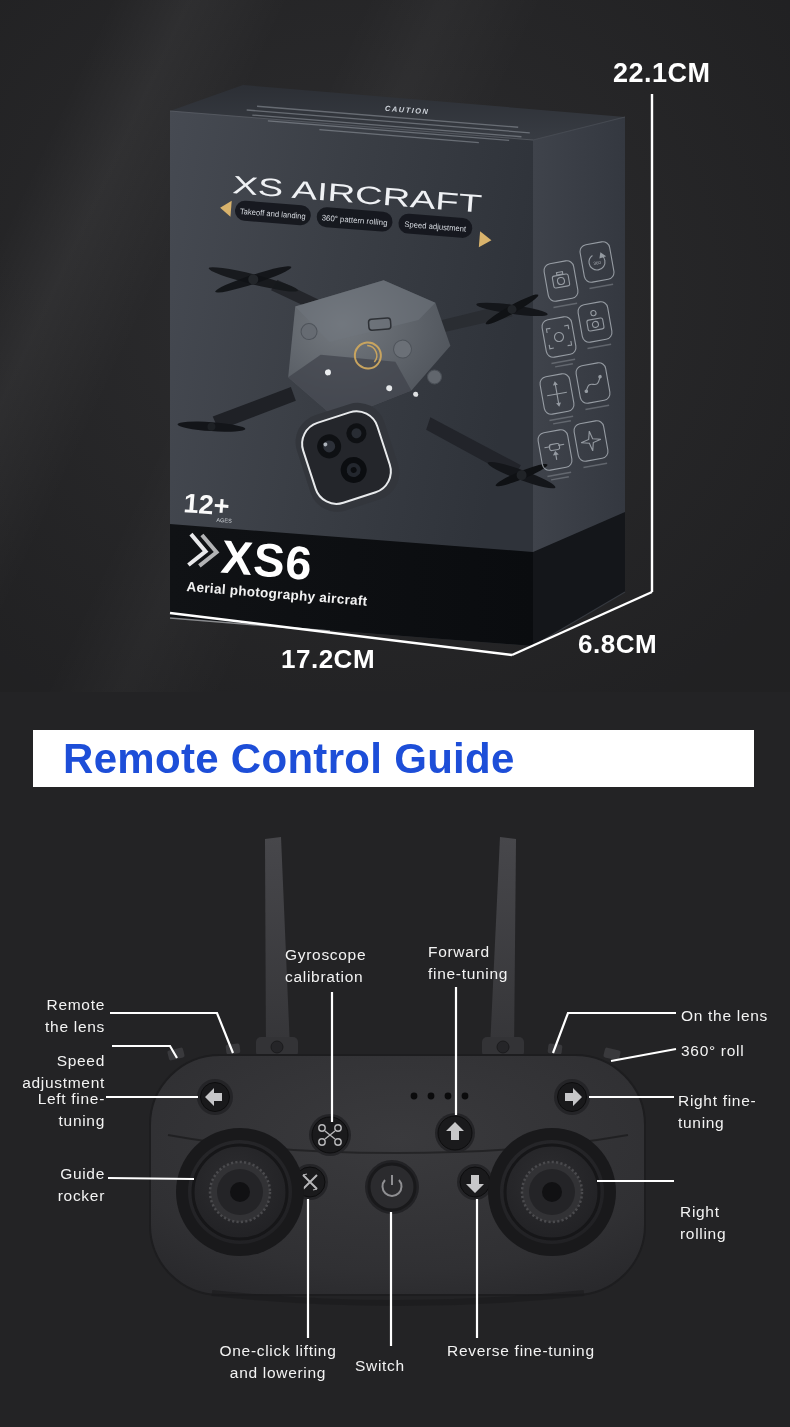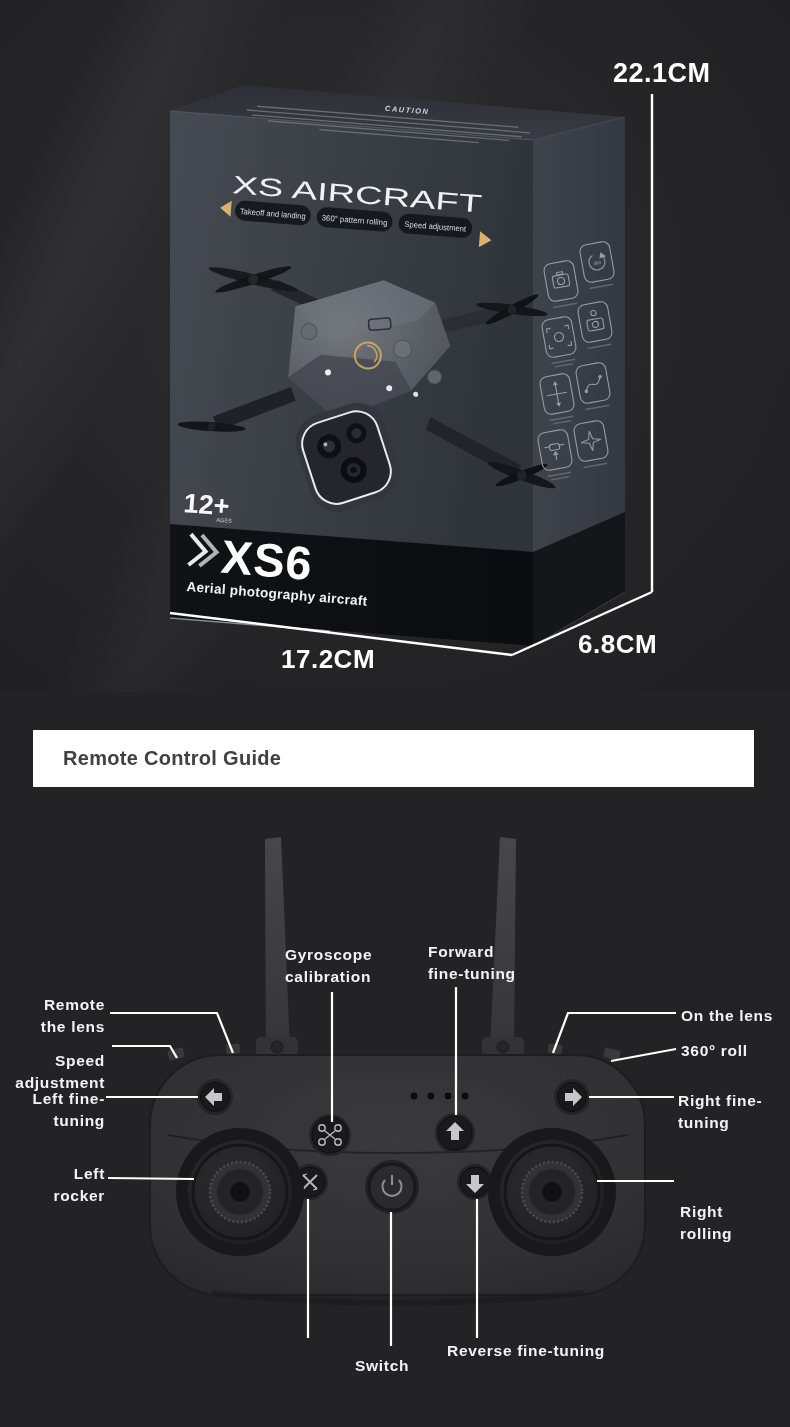--- a/index.html
+++ b/index.html
@@ -9,22 +9,22 @@
   .top-photo::before{content:"";position:absolute;inset:0;
      background:linear-gradient(115deg,transparent 10%,rgba(255,255,255,0.05) 17%,transparent 26%,
                 transparent 33%,rgba(255,255,255,0.035) 40%,transparent 49%);}
   .top-photo::after{content:"";position:absolute;inset:0;
      background:radial-gradient(ellipse at 45% 42%,rgba(255,255,255,0.02),rgba(0,0,0,0.20) 88%);}
   .bottom-panel{position:absolute;left:0;top:692px;width:790px;height:735px;background:#232325;}
   svg{position:absolute;left:0;}
   .svgt{font-family:"Liberation Sans",sans-serif;}
   .title-bar{position:absolute;left:33px;top:730px;width:721px;height:57px;background:#ffffff;
              display:flex;align-items:center;z-index:5;}
-  .title-bar span{margin-left:30px;font-size:20px;font-weight:600;color:#404040;letter-spacing:.3px;text-align:right;}
-  .lbl{position:absolute;z-index:6;font-weight:bold;font-size:15.5px;line-height:21.5px;
+  .title-bar span{margin-left:30px;font-size:42px;font-weight:600;color:#1d4ed8;letter-spacing:.3px;text-align:right;}
+  .lbl{position:absolute;z-index:6;font-weight:normal;font-size:15.5px;line-height:21.5px;
        color:#f3f3f3;letter-spacing:.7px;white-space:nowrap;}
   .lbl.r{text-align:right;}
   .lbl.c{text-align:center;}
 </style>
 </head>
 <body>
 
 <div class="canvas">
 
   <div class="top-photo"></div>
@@ -369,37 +369,41 @@
   </div>
   <div class="lbl r" style="right:685px;top:1038px;margin-top:12px;">
     <span>Speed</span><br>
     <span>adjustment</span>
   </div>
   <div class="lbl r" style="right:685px;top:1088px;margin-left:24px;">
     <span>Left fine-</span><br>
     <span>tuning</span>
   </div>
   <div class="lbl r" style="right:685px;top:1163px;">
-    <span>Left</span><br>
+    <span>Guide</span><br>
     <span>rocker</span>
   </div>
   <div class="lbl" style="left:681px;top:1005px;">
     <span>On the lens</span>
   </div>
   <div class="lbl" style="left:681px;top:1040px;">
     <span>360° roll</span>
   </div>
   <div class="lbl" style="left:678px;top:1090px;">
     <span>Right fine-</span><br>
     <span>tuning</span>
   </div>
   <div class="lbl" style="left:680px;top:1173px;margin-top:28px;">
     <span>Right</span><br>
     <span>rolling</span>
   </div>
+  <div class="lbl c" style="left:193px;top:1340px;width:170px;">
+    <span>One-click lifting</span><br>
+    <span>and lowering</span>
+  </div>
   <div class="lbl" style="left:355px;top:1355px;">
     <span>Switch</span>
   </div>
   <div class="lbl" style="left:447px;top:1340px;">
     <span>Reverse fine-tuning</span>
   </div>
 
 </div>
 
 </body></html>

